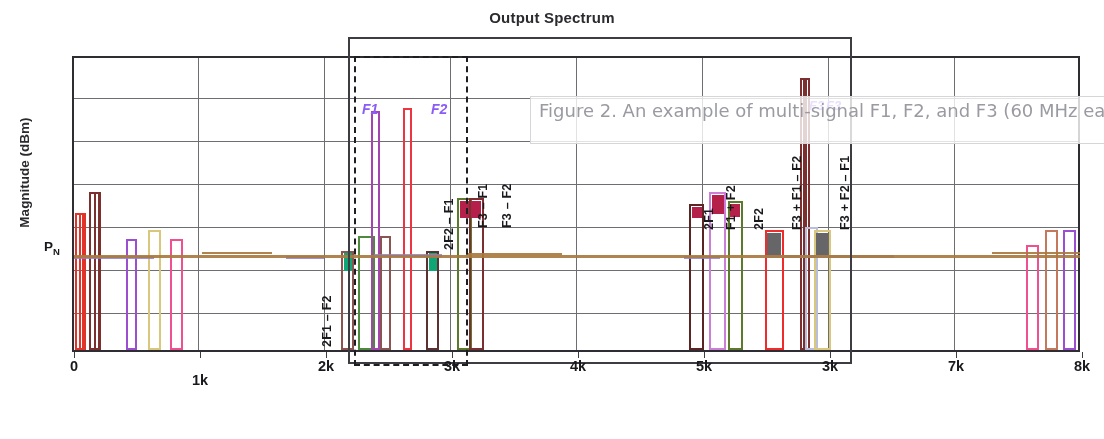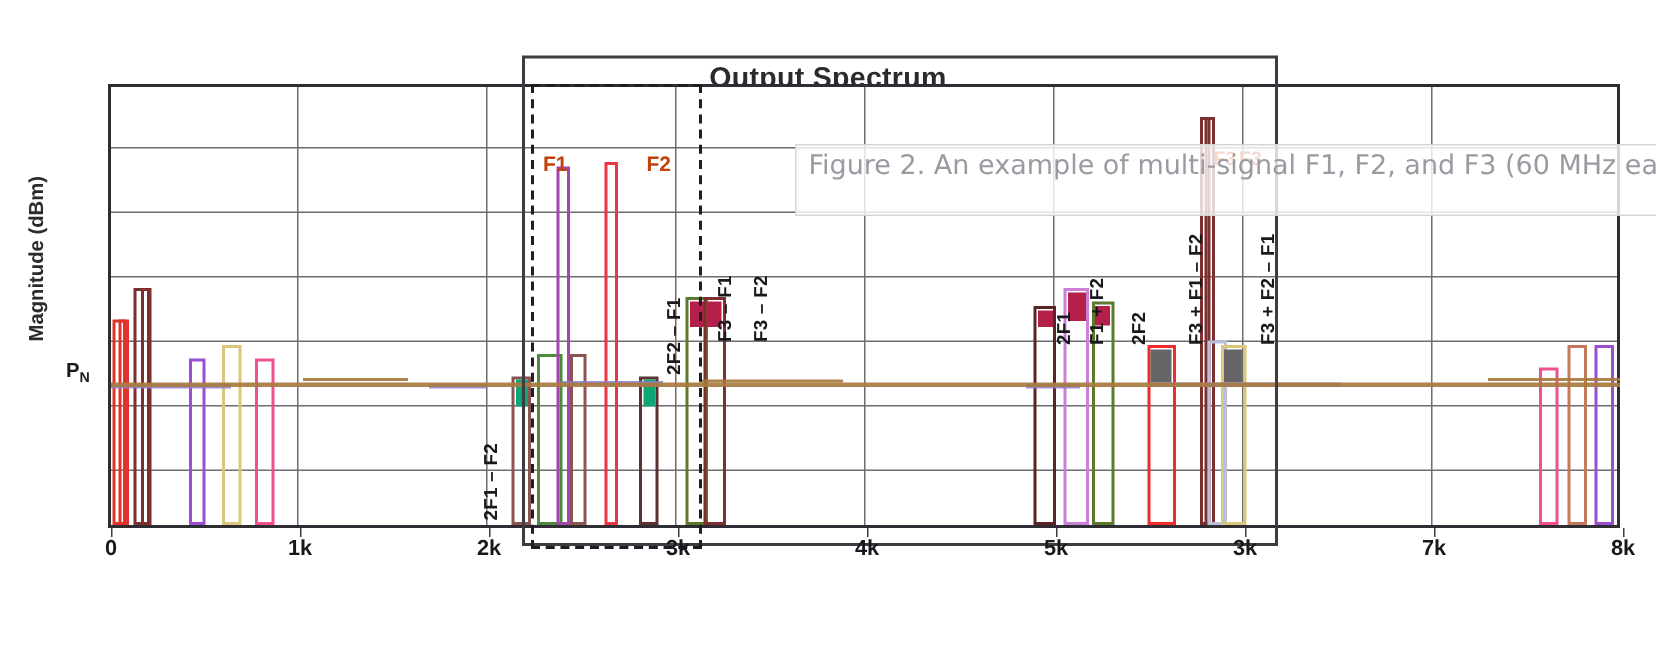--- a/index.html
+++ b/index.html
@@ -4,21 +4,21 @@
 <style>
   html,body{margin:0;padding:0;background:#ffffff;}
   body{width:1104px;height:439px;position:relative;overflow:hidden;
        font-family:"Liberation Sans",sans-serif;color:#231f20;}
 
   #root{position:absolute;left:0;top:0;width:1104px;height:439px;}
 
   
   .chart-title{
     position:absolute;left:0;top:9px;width:1104px;text-align:center;
-    font-size:19px;font-weight:bold;letter-spacing:.2px;color:#2b2b2f;margin-top:33px;
+    font-size:15px;font-weight:bold;letter-spacing:.2px;color:#2b2b2f;
   }
   .y-axis-title{
     position:absolute;left:-76px;top:165px;width:200px;text-align:center;
     transform:rotate(-90deg);transform-origin:50% 50%;
     font-size:13.5px;font-weight:bold;color:#2b2b2f;white-space:nowrap;
   }
   .x-axis-title{
     position:absolute;left:330px;top:408px;width:360px;text-align:center;
     font-size:14px;font-weight:bold;color:#2b2b2f;white-space:nowrap;
   }
@@ -48,21 +48,21 @@
     position:absolute;border:2px dashed #1d1d22;box-sizing:border-box;background:transparent;
   }
 
   
   .vlabel{
     position:absolute;font-size:12.5px;font-weight:bold;color:#19191d;
     white-space:nowrap;transform:rotate(-90deg);transform-origin:0 0;
     letter-spacing:.2px;
   }
   .hlabel{
-    position:absolute;font-size:14px;font-weight:bold;color:#c2410c;white-space:nowrap;
+    position:absolute;font-size:14px;font-weight:bold;color:#8b5cf6;white-space:nowrap;font-style:italic;
   }
   .pn-label{
     position:absolute;font-size:13.5px;font-weight:bold;color:#19191d;white-space:nowrap;
   }
   .pn-label sub{font-size:9.5px;font-weight:bold;}
 
   
   .isfdr-label{
     position:absolute;font-size:13.5px;font-weight:bold;color:#19191d;white-space:nowrap;
   }
@@ -188,21 +188,21 @@
         <div class="vlabel" style="left: 678px; top: 172px;">2F2</div>
         <div class="vlabel" style="left: 716px; top: 172px;">F3 + F1 – F2</div>
         <div class="vlabel" style="left: 764px; top: 172px;">F3 + F2 – F1</div>
       </div>
   </div>
 
   <div id="xticks">
       <div class="xtickmark" style="left: 74px;"></div>
       <div class="xtick" style="left: 74px;">0</div>
       <div class="xtickmark" style="left: 200px;"></div>
-      <div class="xtick" style="left: 200px;">1k</div>
+      <div class="xtick" style="left: 200px; margin-top: 14px;">1k</div>
       <div class="xtickmark" style="left: 326px;"></div>
       <div class="xtick" style="left: 326px;">2k</div>
       <div class="xtickmark" style="left: 452px;"></div>
       <div class="xtick" style="left: 452px;">3k</div>
       <div class="xtickmark" style="left: 578px;"></div>
       <div class="xtick" style="left: 578px;">4k</div>
       <div class="xtickmark" style="left: 704px;"></div>
       <div class="xtick" style="left: 704px;">5k</div>
       <div class="xtickmark" style="left: 830px;"></div>
       <div class="xtick" style="left: 830px;">3k</div>

